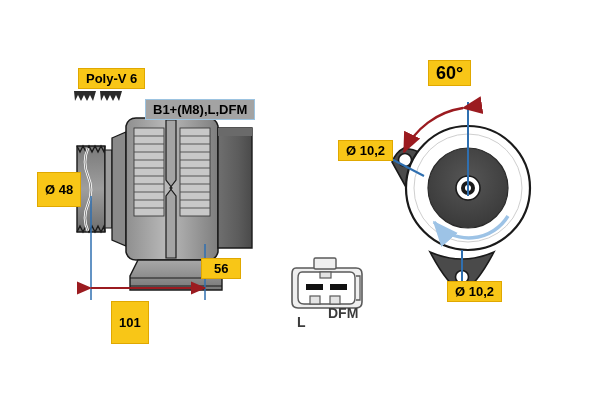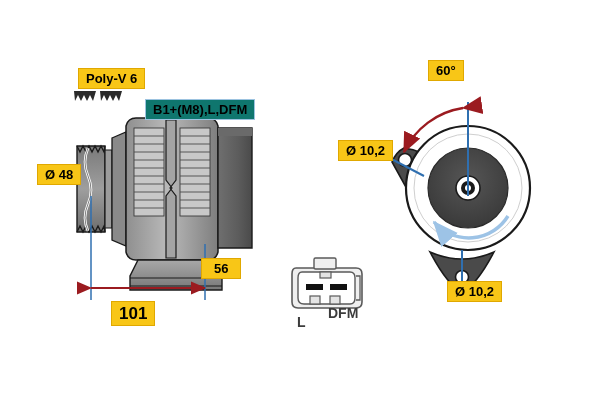--- a/index.html
+++ b/index.html
@@ -32,21 +32,21 @@
     line-height: 1;
     white-space: nowrap;
     box-sizing: border-box;
     color: #000000;
   }
   .tag-amber {
     background: #f8c617;
     border: 1px solid #e0a800;
   }
   .tag-blue {
-    background: #0f766e;
+    background: #a3a3a3;
     border: 1px solid #9cc3e0;
     text-align: center;
   }
   .plain-label {
     position: absolute;
     font-family: "Liberation Sans", sans-serif;
     font-weight: bold;
     color: #3c3c3c;
     white-space: nowrap;
     line-height: 1;
@@ -239,33 +239,33 @@
   </svg>
 
   <div class="tag tag-amber" style="left:78px; top:68px; padding:3px 7px; font-size:13px;">
     <span>Poly-V 6</span>
   </div>
 
   <div class="tag tag-blue" style="left:145px; top:99px; padding:3px 7px; font-size:13px;">
     <span>B1+(M8),L,DFM</span>
   </div>
 
-  <div class="tag tag-amber" style="left:37px; top:164px; padding:3px 7px; font-size:13px;">
+  <div class="tag tag-amber" style="left:37px; top:172px; padding:10px 7px; font-size:13px;">
     <span>Ø 48</span>
   </div>
 
   <div class="tag tag-amber" style="left:201px; top:258px; padding:3px 12px; font-size:13px;">
     <span>56</span>
   </div>
 
-  <div class="tag tag-amber" style="left:111px; top:301px; padding:3px 7px; font-size:17px;">
+  <div class="tag tag-amber" style="left:111px; top:301px; padding:14px 7px; font-size:13px;">
     <span>101</span>
   </div>
 
-  <div class="tag tag-amber" style="left:428px; top:60px; padding:3px 7px; font-size:13px;">
+  <div class="tag tag-amber" style="left:428px; top:60px; padding:3px 7px; font-size:18px;">
     <span>60°</span>
   </div>
 
   <div class="tag tag-amber" style="left:338px; top:140px; padding:3px 7px; font-size:13px;">
     <span>Ø 10,2</span>
   </div>
 
   <div class="tag tag-amber" style="left:447px; top:281px; padding:3px 7px; font-size:13px;">
     <span>Ø 10,2</span>
   </div>

